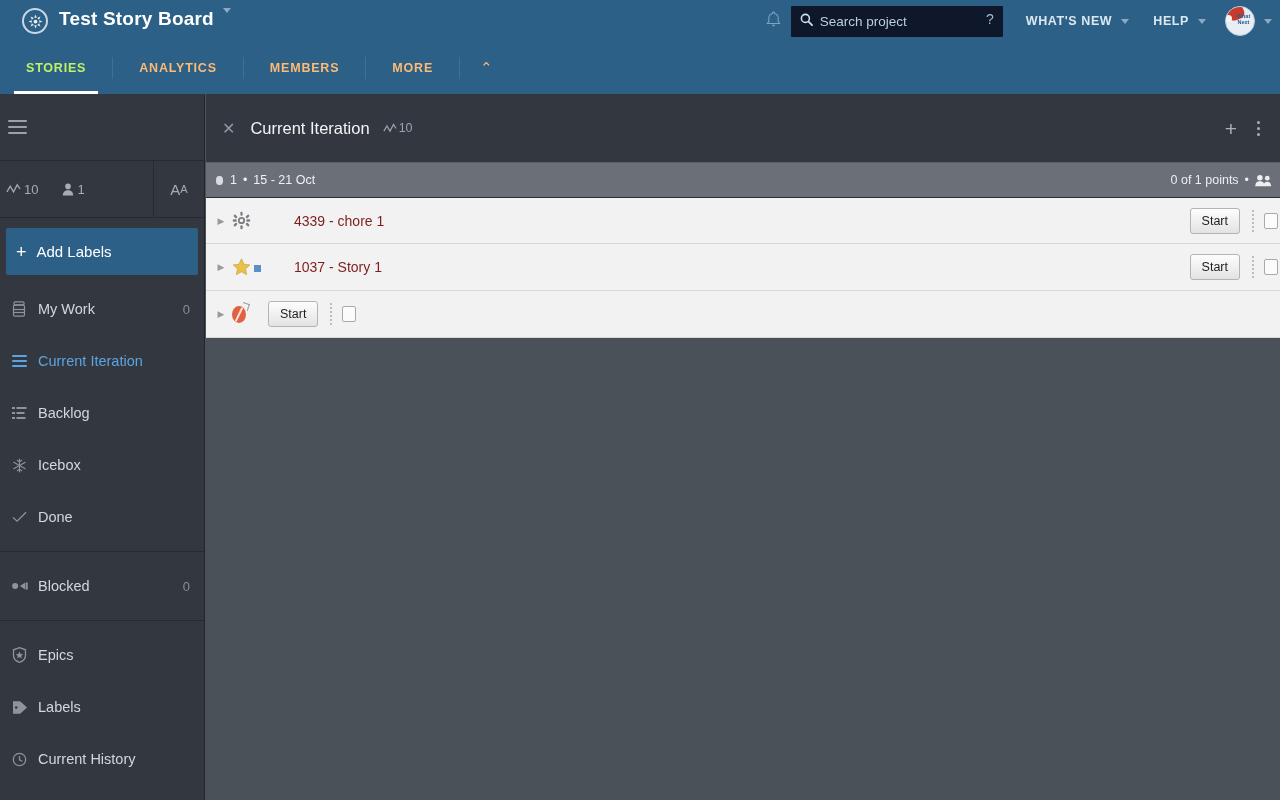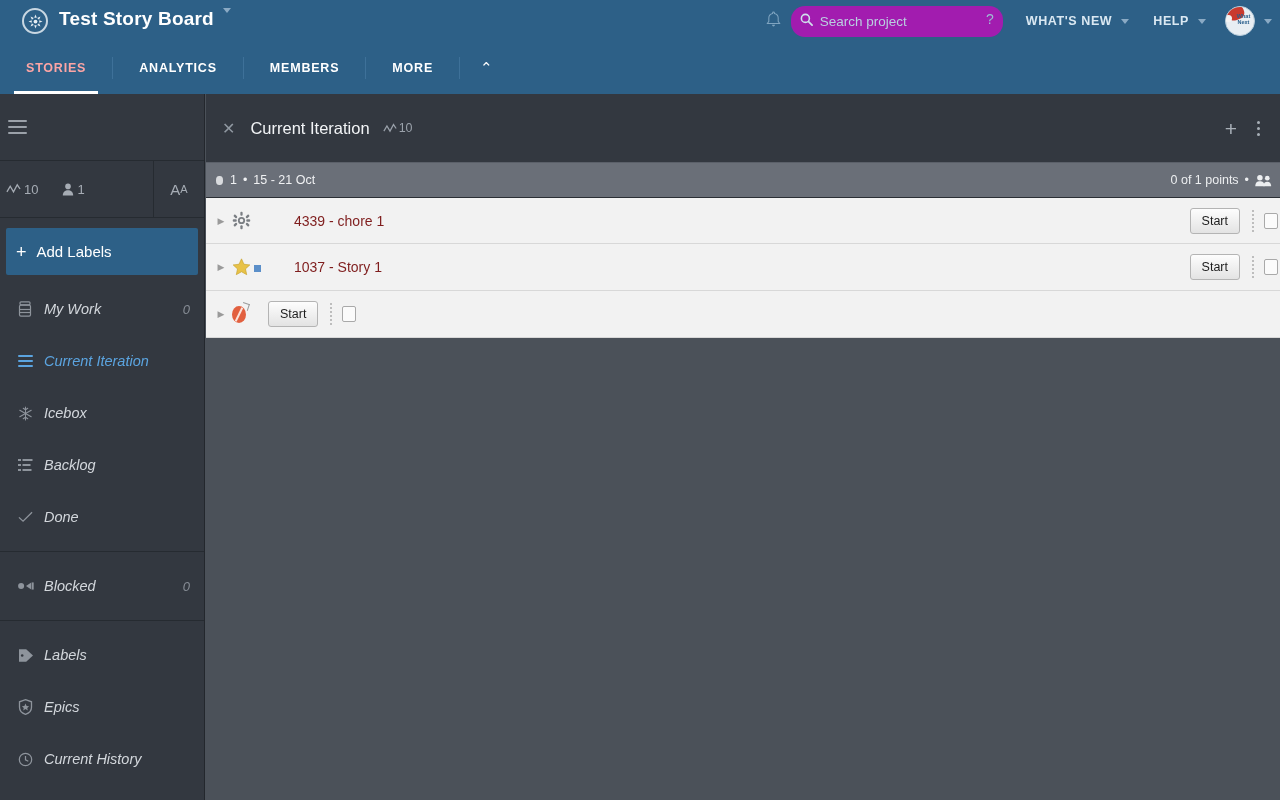--- a/index.html
+++ b/index.html
@@ -37,21 +37,21 @@
   .top-right {
     margin-left: auto; display: flex; align-items: center; height: 42px;
     padding-right: 8px;
   }
   .bell {
     color: #7fa4c0; font-size: 16px; width: 34px; text-align: center;
   }
   .searchbox {
     position: relative;
     width: 212px; height: 31px;
-    background: #a21caf; border-radius: 14px;
+    background: #0f172a; border-radius: 1px;
     display: flex; align-items: center;
     margin-right: 14px;
   }
   .search-ico { color: #cfe0ec; font-size: 13px; margin: 0 7px 0 9px; }
   .search-input {
     background: transparent; border: none; outline: none;
     color: #e9f1f7; font-size: 13.5px;
     font-family: "Liberation Sans", sans-serif;
     width: 140px;
   }
@@ -90,23 +90,23 @@
   
   .navbar {
     position: absolute; top: 42px; left: 0;
     width: 1280px; height: 52px;
     background: #2d6087;
     display: flex; align-items: stretch;
   }
   .navtab {
     display: flex; align-items: center; position: relative;
     padding: 0 26px;
-    color: #ffffff; font-size: 12.5px; font-weight: bold; letter-spacing: .8px;
-  }
-  .navtab.active { color: #fca5a5; }
+    color: #fdba74; font-size: 12.5px; font-weight: bold; letter-spacing: .8px;
+  }
+  .navtab.active { color: #bef264; }
   .navtab.active:after {
     content: ""; position: absolute; left: 14px; right: 14px; bottom: 0;
     height: 3px; background: #ffffff;
   }
   .navsep { width: 1px; background: #3e7199; margin: 15px 0; }
   .navtab.icon-tab { padding: 0 20px; font-size: 15px; font-weight: normal; }
 
   
   .sidebar {
     position: absolute; top: 94px; left: 0;
@@ -140,21 +140,21 @@
     color: #a6acb4; font-size: 15px;
   }
   .stat-aa .small { font-size: 11px; }
   .add-story {
     margin: 10px 6px 0 6px; height: 47px;
     background: #2d6087; border-radius: 2px;
     display: flex; align-items: center;
     color: #ffffff; font-size: 15px;
   }
   .add-story .plus { font-size: 18px; margin: 0 10px 0 10px; line-height: 1; }
-  .sb-section { padding: 8px 0 8px 10px; border-bottom: 1px solid #262b31; font-style: italic; }
+  .sb-section { padding: 8px 0 8px 4px; border-bottom: 1px solid #262b31; }
   .sb-item {
     height: 52px; display: flex; align-items: center;
     color: #d3d7dc; font-size: 14.5px; padding: 0 14px 0 8px;
   }
   .sb-item .ico {
     width: 26px; color: #8e949c; font-size: 15px;
     display: flex; align-items: center; justify-content: flex-start;
   }
   .sb-item .lbl { flex: 1; }
   .sb-item .cnt { color: #878d95; font-size: 13px; }
@@ -414,55 +414,55 @@
             <i></i>
             <i></i>
           </span>
       </span>
       <span class="lbl">Current Iteration</span>
       <span class="cnt"></span>
     </div>
 
     <div class="sb-item">
       <span class="ico">
+        <svg width="15" height="14" viewBox="0 0 15 14" aria-hidden="true">
+          <g fill="#8e949c">
+            <rect x="0" y="1" width="3" height="2"></rect>
+              <rect x="4.5" y="1" width="10" height="2"></rect>
+            <rect x="0" y="6" width="3" height="2"></rect>
+              <rect x="4.5" y="6" width="8" height="2"></rect>
+            <rect x="0" y="11" width="3" height="2"></rect>
+              <rect x="4.5" y="11" width="9" height="2"></rect>
+          </g>
+        </svg>
+      </span>
+      <span class="lbl">Backlog</span>
+      <span class="cnt"></span>
+    </div>
+
+    <div class="sb-item">
+      <span class="ico">
         <svg width="15" height="15" viewBox="0 0 16 16" aria-hidden="true">
           <g stroke="#8e949c" stroke-width="1.1" stroke-linecap="round">
             <line x1="8" y1="1" x2="8" y2="15"></line>
             <line x1="1.9" y1="4.5" x2="14.1" y2="11.5"></line>
             <line x1="1.9" y1="11.5" x2="14.1" y2="4.5"></line>
             <line x1="5.6" y1="2.4" x2="8" y2="4"></line>
               <line x1="10.4" y1="2.4" x2="8" y2="4"></line>
             <line x1="5.6" y1="13.6" x2="8" y2="12"></line>
               <line x1="10.4" y1="13.6" x2="8" y2="12"></line>
           </g>
         </svg>
       </span>
       <span class="lbl">Icebox</span>
       <span class="cnt"></span>
     </div>
 
     <div class="sb-item">
       <span class="ico">
-        <svg width="15" height="14" viewBox="0 0 15 14" aria-hidden="true">
-          <g fill="#8e949c">
-            <rect x="0" y="1" width="3" height="2"></rect>
-              <rect x="4.5" y="1" width="10" height="2"></rect>
-            <rect x="0" y="6" width="3" height="2"></rect>
-              <rect x="4.5" y="6" width="8" height="2"></rect>
-            <rect x="0" y="11" width="3" height="2"></rect>
-              <rect x="4.5" y="11" width="9" height="2"></rect>
-          </g>
-        </svg>
-      </span>
-      <span class="lbl">Backlog</span>
-      <span class="cnt"></span>
-    </div>
-
-    <div class="sb-item">
-      <span class="ico">
         <svg width="15" height="12" viewBox="0 0 16 12" aria-hidden="true">
           <polyline points="1,6.4 5.4,10.4 15,1" fill="none" stroke="#8e949c" stroke-width="1.4"></polyline>
         </svg>
       </span>
       <span class="lbl">Done</span>
       <span class="cnt"></span>
     </div>
   </div>
 
   <div class="sb-section">
@@ -475,37 +475,37 @@
         </svg>
       </span>
       <span class="lbl">Blocked</span>
       <span class="cnt">0</span>
     </div>
   </div>
 
   <div class="sb-section" style="border-bottom:none">
     <div class="sb-item">
       <span class="ico">
+        <svg width="15" height="16" viewBox="0 0 14 16" aria-hidden="true">
+          <path d="M7 0.7 L13 2.8 L13 8.3 C13 12 10.3 14.3 7 15.3 C3.7 14.3 1 12 1 8.3 L1 2.8 Z" fill="none" stroke="#8e949c" stroke-width="1.3"></path>
+          <path d="M7 4.6 L8.1 7 L10.6 7.2 L8.7 8.9 L9.3 11.4 L7 10 L4.7 11.4 L5.3 8.9 L3.4 7.2 L5.9 7 Z" fill="#8e949c"></path>
+        </svg>
+      </span>
+      <span class="lbl">Epics</span>
+      <span class="cnt"></span>
+    </div>
+
+    <div class="sb-item">
+      <span class="ico">
         <svg width="16" height="15" viewBox="0 0 16 15" aria-hidden="true">
           <path d="M1 1.2 L8.2 1.2 L15 7.5 L8.2 13.8 L1 13.8 Z" fill="#8e949c"></path>
           <circle cx="4.2" cy="7.5" r="1.3" fill="#333840"></circle>
         </svg>
       </span>
       <span class="lbl">Labels</span>
-      <span class="cnt"></span>
-    </div>
-
-    <div class="sb-item">
-      <span class="ico">
-        <svg width="15" height="16" viewBox="0 0 14 16" aria-hidden="true">
-          <path d="M7 0.7 L13 2.8 L13 8.3 C13 12 10.3 14.3 7 15.3 C3.7 14.3 1 12 1 8.3 L1 2.8 Z" fill="none" stroke="#8e949c" stroke-width="1.3"></path>
-          <path d="M7 4.6 L8.1 7 L10.6 7.2 L8.7 8.9 L9.3 11.4 L7 10 L4.7 11.4 L5.3 8.9 L3.4 7.2 L5.9 7 Z" fill="#8e949c"></path>
-        </svg>
-      </span>
-      <span class="lbl">Epics</span>
       <span class="cnt"></span>
     </div>
 
     <div class="sb-item">
       <span class="ico">
         <svg width="15" height="15" viewBox="0 0 16 16" aria-hidden="true">
           <circle cx="8" cy="8" r="6.6" fill="none" stroke="#8e949c" stroke-width="1.3"></circle>
           <polyline points="8,4.2 8,8.3 11,9.8" fill="none" stroke="#8e949c" stroke-width="1.3"></polyline>
         </svg>
       </span>

